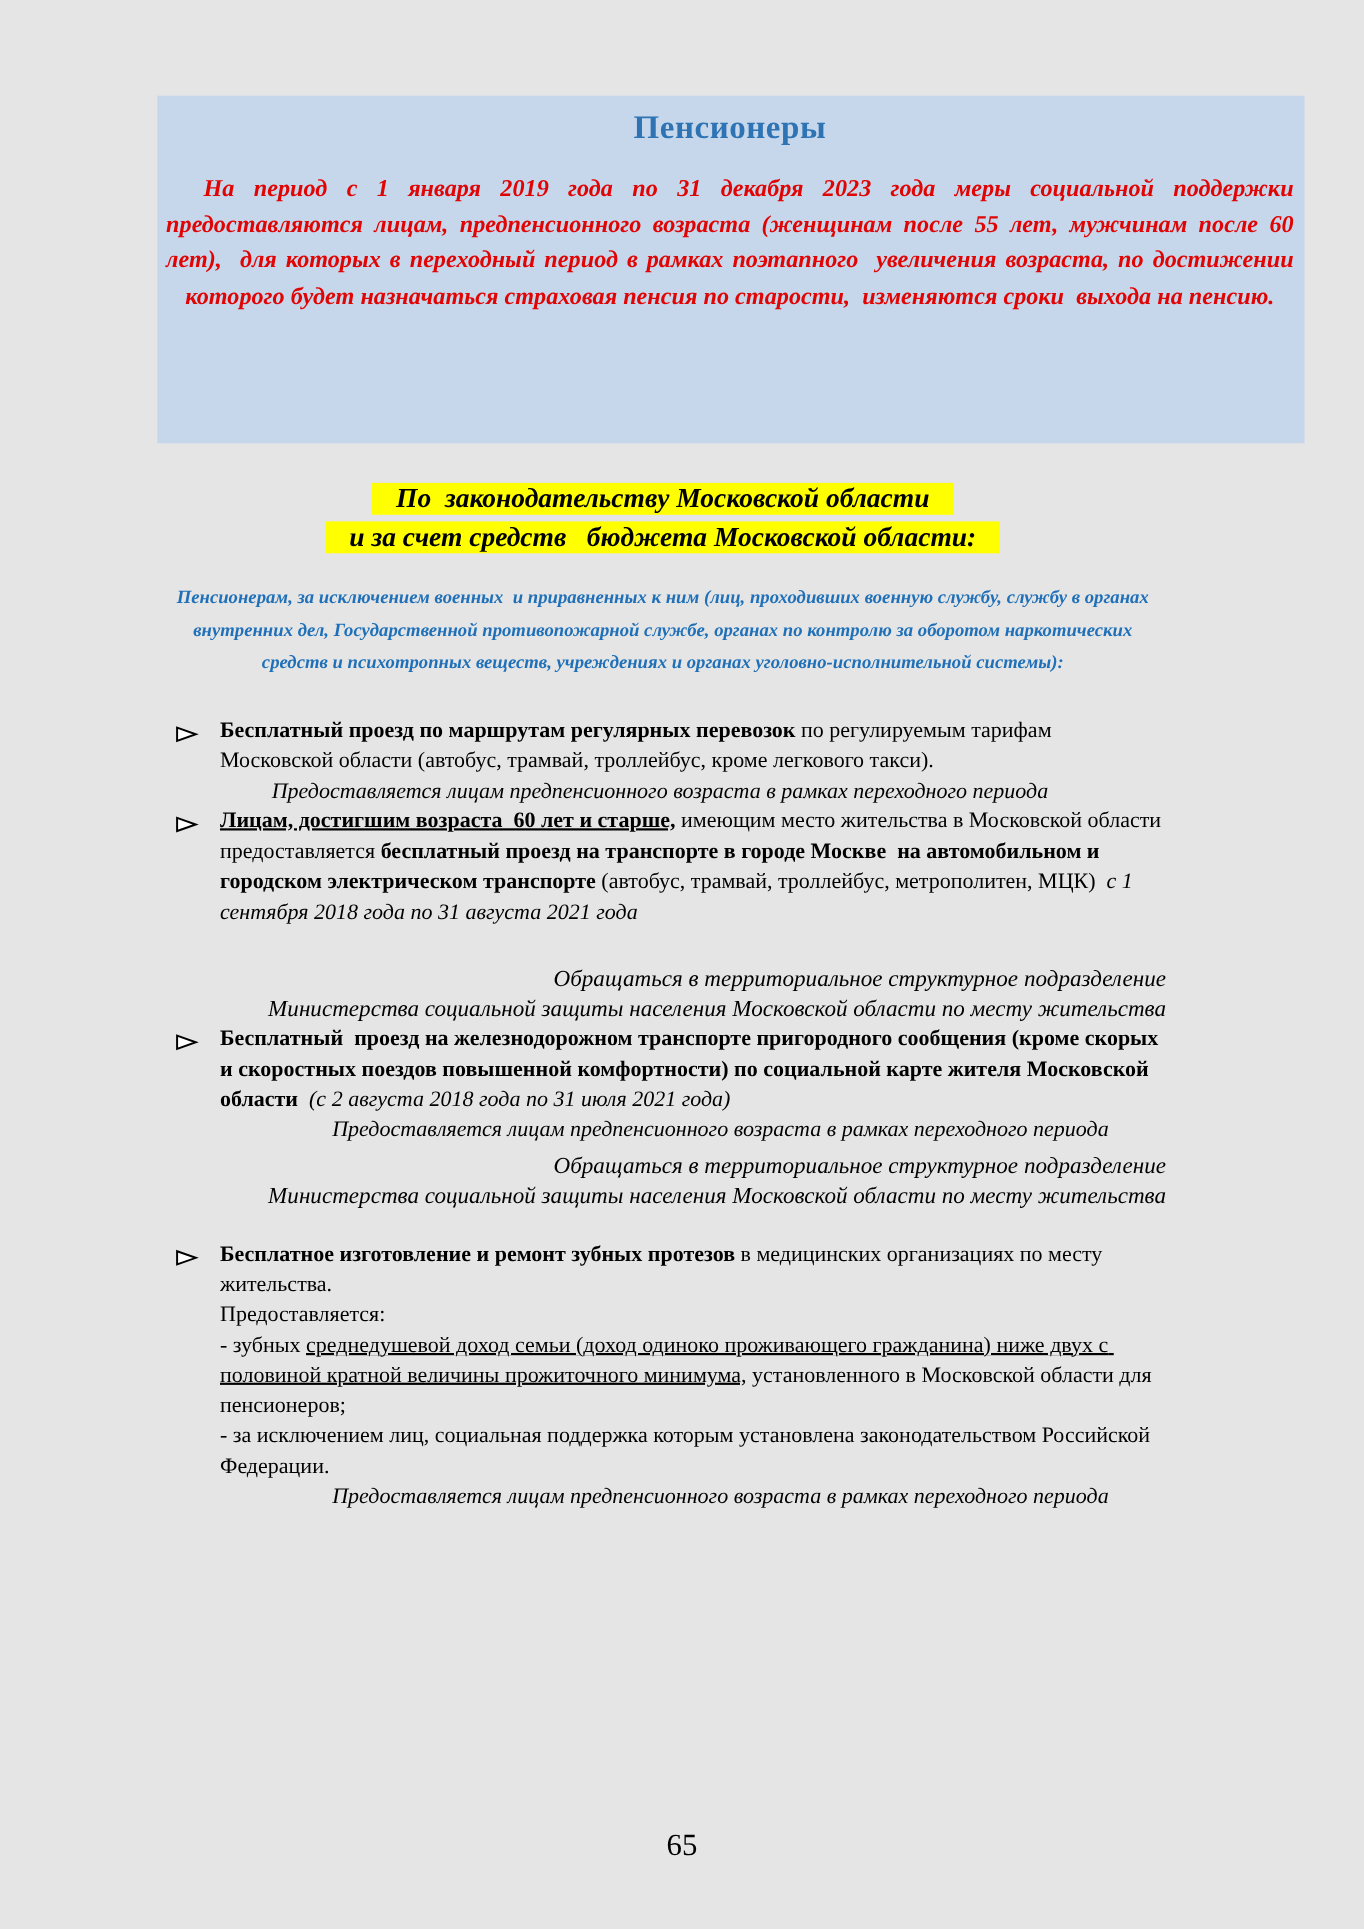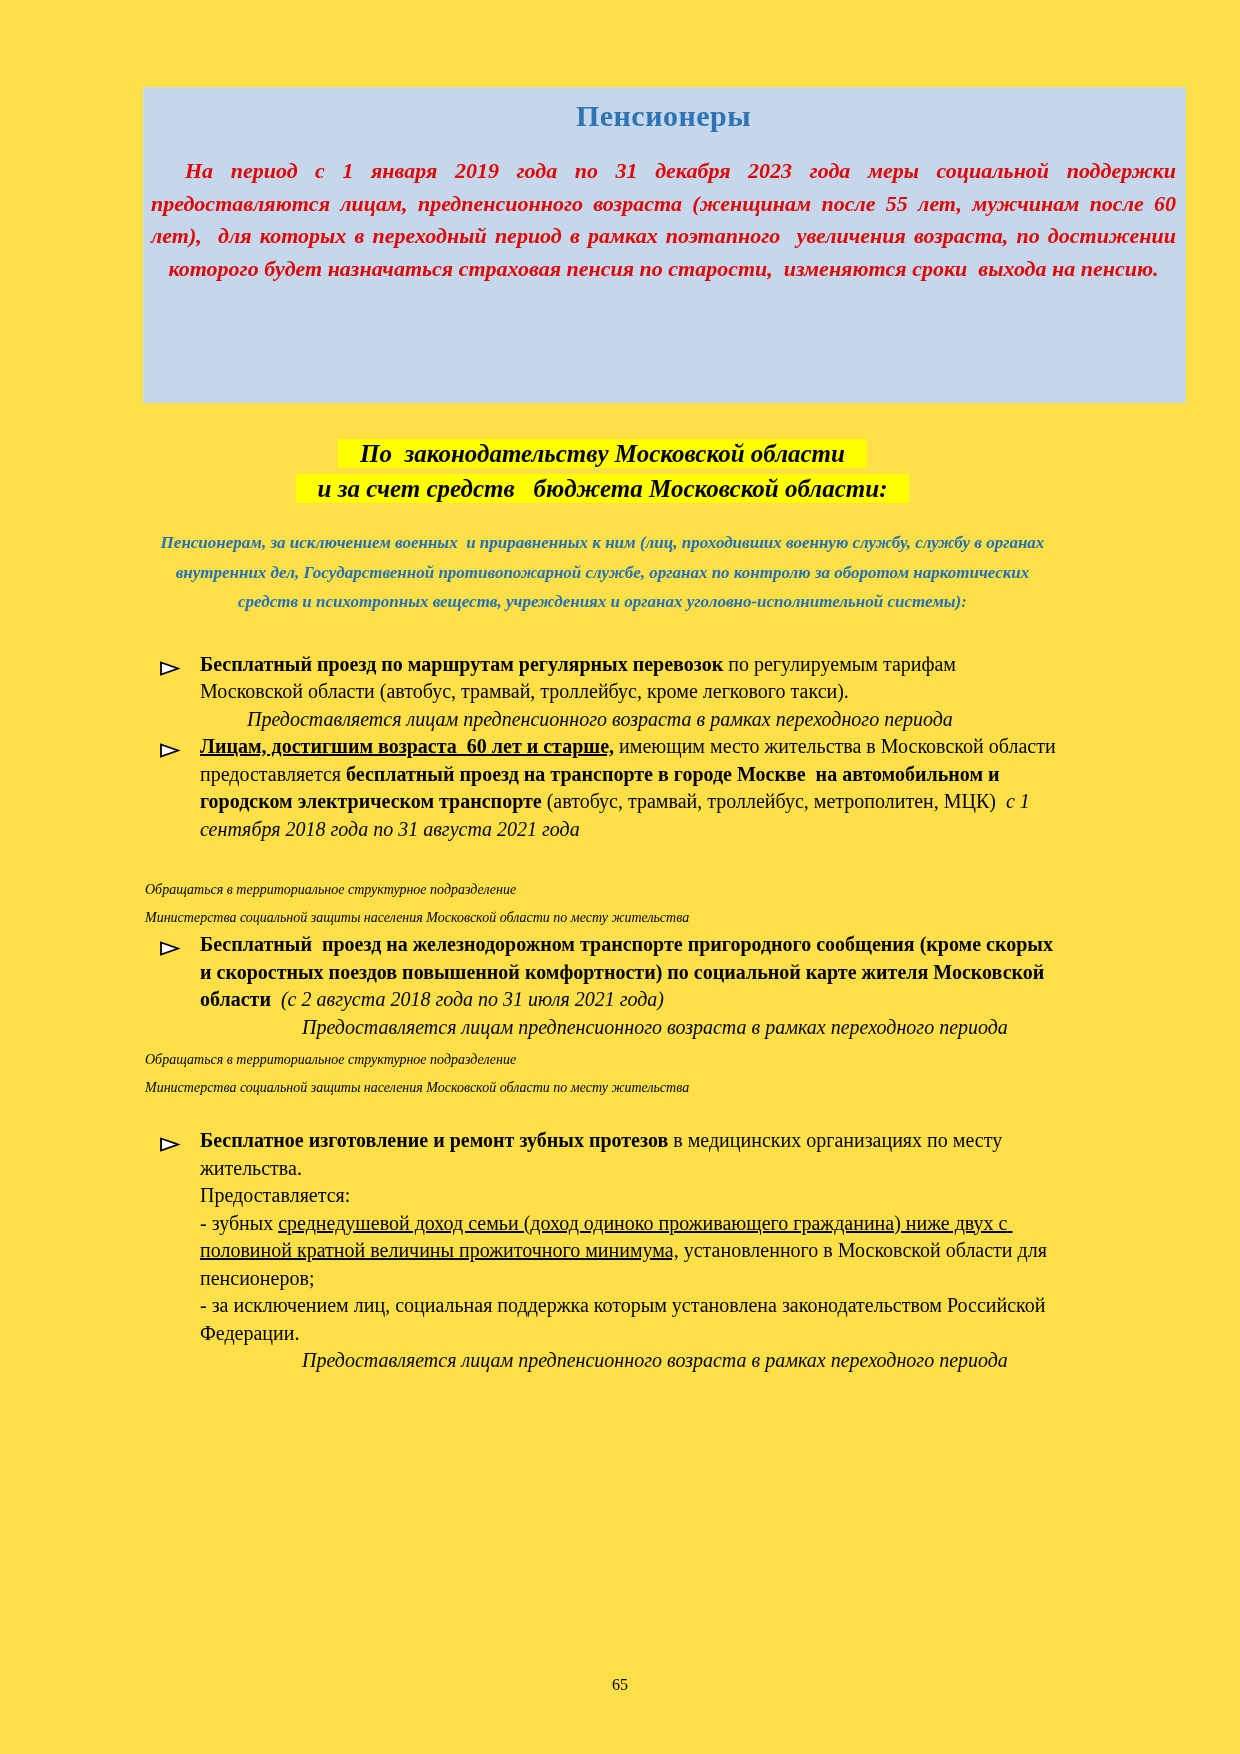--- a/index.html
+++ b/index.html
@@ -2,21 +2,21 @@
 <html style="--header-box-bg: #c7d7eb; --title-blue: #2e74b5; --intro-red: #e00505; --subheading-blue: #1f70b8; --highlight-yellow: #ffff00; --body-text: #000000;"><head>
 <meta charset="utf-8">
 <style>
   * { margin:0; padding:0; box-sizing:border-box; }
   html,body { background:#ffffff; }
   body {
     width:1240px; height:1754px;
     font-family:"Liberation Serif","DejaVu Serif",serif;
     color:#000;
   }
-  .page { position:relative; width:1240px; height:1754px; background:#fde047; overflow:hidden; }
+  .page { position:relative; width:1240px; height:1754px; background:#e5e5e5; overflow:hidden; }
 
   .header-box {
     position:absolute; left:143px; top:87px; width:1043px; height:316px;
     background:var(--header-box-bg,#c7d7eb);
     padding:8px 10px 0 8px;
   }
   .doc-title {
     text-align:center; color:var(--title-blue,#2e74b5);
     font-size:30px; font-weight:bold; letter-spacing:.5px; margin-top:4px;
   }
@@ -45,25 +45,25 @@
   .bullet { position:relative; padding-left:55px; }
   .bullet .marker { position:absolute; left:14px; top:6px; }
   .seg { white-space:pre-wrap; }
   .b  { font-weight:bold; }
   .bu { font-weight:bold; text-decoration:underline; }
   .i  { font-style:italic; }
   .u  { text-decoration:underline; }
   .note-indent  { font-style:italic; text-indent:47px;  white-space:pre-wrap; }
   .note-indent2 { font-style:italic; text-indent:102px; white-space:pre-wrap; }
 
-  .contact { font-style:italic; font-size:14px; line-height:27.5px; margin-top:33px; }
+  .contact { text-align:right; font-style:italic; font-size:21px; line-height:27.5px; margin-top:33px; }
   .contact.tight { margin-top:5px; }
   .gap-lg { margin-top:26px; }
 
-  .page-number { position:absolute; left:0; bottom:60px; width:1240px; text-align:center; font-size:16px; }
+  .page-number { position:absolute; left:0; bottom:60px; width:1240px; text-align:center; font-size:28px; }
 </style>
 </head>
 <body>
 
 <div class="page">
 
   <div class="header-box">
     <div class="doc-title">Пенсионеры</div>
     <div class="intro">На период с 1 января 2019 года по 31 декабря 2023 года меры социальной поддержки предоставляются лицам, предпенсионного возраста (женщинам после 55 лет, мужчинам после 60 лет),  для которых в переходный период в рамках поэтапного  увеличения возраста, по достижении которого будет назначаться страховая пенсия по старости,  изменяются сроки  выхода на пенсию.</div>
   </div>

